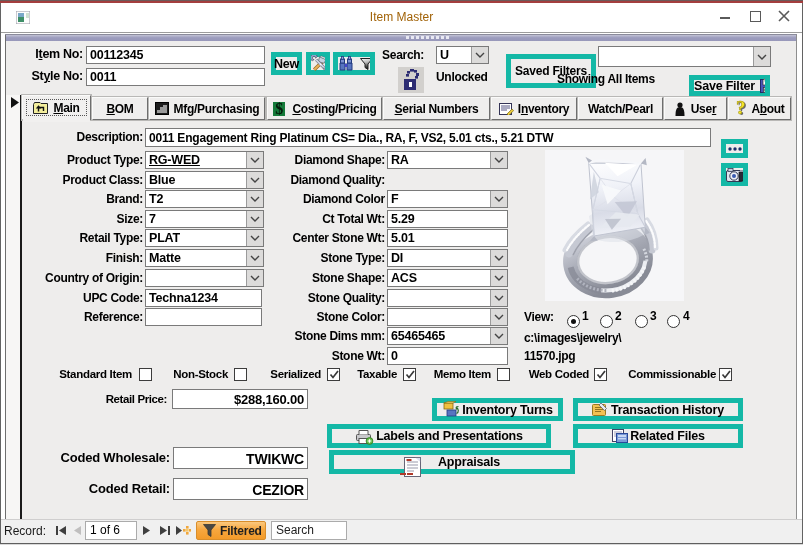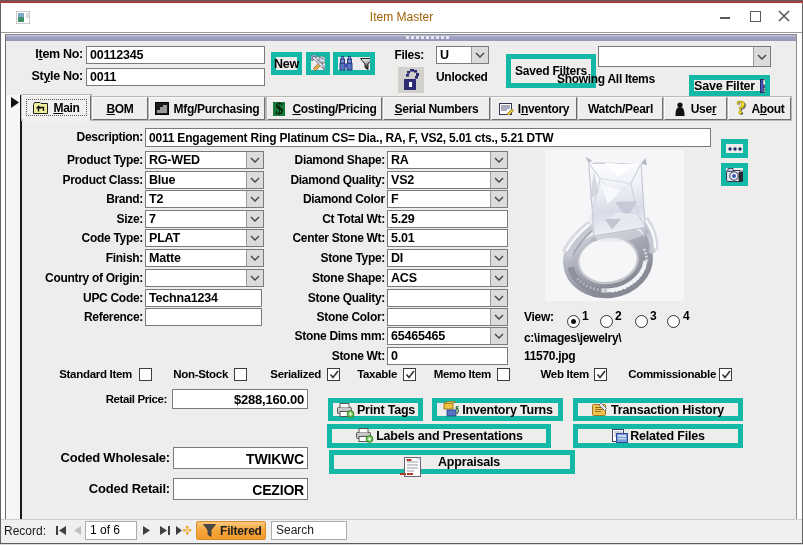--- a/index.html
+++ b/index.html
@@ -103,21 +103,21 @@
           <linearGradient id="fgr" x1="0" y1="0" x2="0.25" y2="1">
             <stop offset="0" stop-color="#ffffff"></stop>
             <stop offset="0.45" stop-color="#b8b8b8"></stop>
             <stop offset="0.75" stop-color="#555"></stop>
             <stop offset="1" stop-color="#111"></stop>
           </linearGradient>
         </defs>
       </svg>
     </div>
 
-  <div class="lbl" style="right:379px;top:49px;">Files:</div>
+  <div class="lbl" style="right:379px;top:49px;">Search:</div>
   <div class="tb" style="left:436px;top:46px;width:53px;height:18px;">U<span class="ar">
         <svg width="10" height="7">
           <path d="M1,1 L5,5 L9,1" fill="none" stroke="#444" stroke-width="1.4"></path>
         </svg>
       </span></div>
 
   <div class="abs" style="left:398px;top:67px;width:26px;height:26px;background:#d2d0cd;">
       <svg width="26" height="26" style="position:absolute;left:0;top:0;">
         <rect x="6" y="12" width="12" height="11" fill="#2c2c72"></rect>
         <rect x="11" y="15" width="3" height="5" fill="#fff"></rect>
@@ -225,27 +225,27 @@
         <circle cx="8" cy="9" r="2" fill="#3a5bb0"></circle>
         <rect x="13" y="5" width="5.5" height="9" fill="#2a2a38" stroke="#111" stroke-width="0.6"></rect>
         <rect x="14" y="3" width="3" height="2" fill="#99a"></rect>
       </svg>
     </div>
 
   <div class="lbl" style="right:660px;top:154px;">Product Type:</div>
   <div class="lbl" style="right:660px;top:174px;">Product Class:</div>
   <div class="lbl" style="right:660px;top:193px;">Brand:</div>
   <div class="lbl" style="right:660px;top:213px;">Size:</div>
-  <div class="lbl" style="right:660px;top:232px;">Code Type:</div>
+  <div class="lbl" style="right:660px;top:232px;">Retail Type:</div>
   <div class="lbl" style="right:660px;top:252px;">Finish:</div>
   <div class="lbl" style="right:660px;top:272px;">Country of Origin:</div>
   <div class="lbl" style="right:660px;top:292px;">UPC Code:</div>
   <div class="lbl" style="right:660px;top:311px;">Reference:</div>
 
-  <div class="tb" style="left:145px;top:151px;width:119px;height:18px;">RG-WED<span class="ar">
+  <div class="tb" style="left:145px;top:151px;width:119px;height:18px;text-decoration:underline;">RG-WED<span class="ar">
         <svg width="10" height="7">
           <path d="M1,1 L5,5 L9,1" fill="none" stroke="#444" stroke-width="1.4"></path>
         </svg>
       </span></div>
   <div class="tb" style="left:145px;top:171px;width:119px;height:18px;">Blue<span class="ar">
         <svg width="10" height="7">
           <path d="M1,1 L5,5 L9,1" fill="none" stroke="#444" stroke-width="1.4"></path>
         </svg>
       </span></div>
   <div class="tb" style="left:145px;top:190px;width:119px;height:18px;">T2<span class="ar">
@@ -284,25 +284,20 @@
   <div class="lbl" style="right:418px;top:213px;">Ct Total Wt:</div>
   <div class="lbl" style="right:418px;top:232px;">Center Stone Wt:</div>
   <div class="lbl" style="right:418px;top:252px;">Stone Type:</div>
   <div class="lbl" style="right:418px;top:272px;">Stone Shape:</div>
   <div class="lbl" style="right:418px;top:292px;">Stone Quality:</div>
   <div class="lbl" style="right:418px;top:311px;">Stone Color:</div>
   <div class="lbl" style="right:418px;top:330px;">Stone Dims mm:</div>
   <div class="lbl" style="right:418px;top:350px;">Stone Wt:</div>
 
   <div class="tb" style="left:387px;top:151px;width:121px;height:18px;">RA<span class="ar">
-        <svg width="10" height="7">
-          <path d="M1,1 L5,5 L9,1" fill="none" stroke="#444" stroke-width="1.4"></path>
-        </svg>
-      </span></div>
-  <div class="tb" style="left:387px;top:171px;width:121px;height:18px;">VS2<span class="ar">
         <svg width="10" height="7">
           <path d="M1,1 L5,5 L9,1" fill="none" stroke="#444" stroke-width="1.4"></path>
         </svg>
       </span></div>
   <div class="tb" style="left:387px;top:190px;width:121px;height:18px;">F<span class="ar">
         <svg width="10" height="7">
           <path d="M1,1 L5,5 L9,1" fill="none" stroke="#444" stroke-width="1.4"></path>
         </svg>
       </span></div>
   <div class="tb" style="left:387px;top:210px;width:121px;height:18px;">5.29</div>
@@ -422,56 +417,48 @@
       </svg>
     </div>
   <div class="lbl s" style="right:406px;top:368px;">Taxable</div>
   <div class="cb" style="left:403px;top:368px;">
       <svg style="position:absolute;left:1px;top:0px;" width="11" height="11">
         <path d="M1.5,5.5 L4,8.5 L9,2" fill="none" stroke="#3a3a3a" stroke-width="1.7"></path>
       </svg>
     </div>
   <div class="lbl s" style="right:312px;top:368px;">Memo Item</div>
   <div class="cb" style="left:497px;top:368px;"></div>
-  <div class="lbl s" style="right:214px;top:368px;">Web Item</div>
+  <div class="lbl s" style="right:214px;top:368px;">Web Coded</div>
   <div class="cb" style="left:594px;top:368px;">
       <svg style="position:absolute;left:1px;top:0px;" width="11" height="11">
         <path d="M1.5,5.5 L4,8.5 L9,2" fill="none" stroke="#3a3a3a" stroke-width="1.7"></path>
       </svg>
     </div>
   <div class="lbl s" style="right:87px;top:368px;">Commissionable</div>
   <div class="cb" style="left:719px;top:368px;">
       <svg style="position:absolute;left:1px;top:0px;" width="11" height="11">
         <path d="M1.5,5.5 L4,8.5 L9,2" fill="none" stroke="#3a3a3a" stroke-width="1.7"></path>
       </svg>
     </div>
 
   <div class="lbl" style="right:636px;top:393px;font-size:11.5px;letter-spacing:-0.4px;">Retail Price:</div>
   <div class="tb" style="left:172px;top:389px;width:136px;height:20px;text-align:right;font-size:13px;padding-top:2px;">$288,160.00</div>
 
-  <div class="btn" style="left:328px;top:390px;width:95px;height:23px;"><svg width="19" height="17" style="margin-right:2px;">
-        <rect x="1.5" y="6.5" width="14" height="6" rx="1" fill="#c9c9cc" stroke="#555" stroke-width="1"></rect>
-        <path d="M4,6.5 L4,2.5 L13,2.5 L13,6.5" fill="#fff" stroke="#555" stroke-width="1"></path>
-        <rect x="4" y="10.5" width="9" height="5" fill="#fff" stroke="#555" stroke-width="1"></rect>
-        <rect x="11" y="9" width="8" height="8" fill="none"></rect>
-        <circle cx="14.5" cy="13" r="3.4" fill="#6abf4a" stroke="#2a7a1a" stroke-width="0.8"></circle>
-        <path d="M14.5,11.2 L14.5,14.8 M12.7,13 L16.3,13" stroke="#fff" stroke-width="1.2"></path>
-      </svg>Print Tags</div>
   <div class="btn" style="left:432px;top:390px;width:131px;height:23px;"><svg width="18" height="17" style="margin-right:2px;">
         <rect x="2" y="2" width="9" height="6" fill="#f0c040" stroke="#8a6a10" stroke-width="0.8"></rect>
         <path d="M2,2 L6,0.5 L14,0.5 L11,2 Z" fill="#f8d878" stroke="#8a6a10" stroke-width="0.6"></path>
         <rect x="5" y="9" width="9" height="6" fill="#5874c0" stroke="#223a80" stroke-width="0.8"></rect>
         <path d="M14,6 C17,8 17,11 14.5,12.5 M14,6 L16.5,5.5 M14,6 L14.6,8.5" fill="none" stroke="#2a6a2a" stroke-width="1.2"></path>
       </svg>Inventory Turns</div>
   <div class="btn" style="left:573px;top:390px;width:170px;height:23px;"><svg width="16" height="15" style="margin-right:3px;">
         <rect x="0.5" y="2.5" width="13" height="11" rx="1" fill="#f3c153" stroke="#9a7a20" stroke-width="1"></rect>
         <path d="M3,5.5 L11,5.5 M3,7.5 L11,7.5 M3,9.5 L9,9.5" stroke="#8a6a18" stroke-width="0.9"></path>
         <path d="M9,1 L14.5,6.5 L12.5,8.5 L7,3 Z" fill="#e8ecf2" stroke="#556" stroke-width="0.7"></path>
       </svg>Transaction History</div>
-  <div class="btn" style="left:327px;top:416px;width:224px;height:24px;align-items:flex-end;"><svg width="19" height="17" style="margin-right:2px;">
+  <div class="btn" style="left:327px;top:416px;width:224px;height:24px;"><svg width="19" height="17" style="margin-right:2px;">
         <rect x="1.5" y="6.5" width="14" height="6" rx="1" fill="#c9c9cc" stroke="#555" stroke-width="1"></rect>
         <path d="M4,6.5 L4,2.5 L13,2.5 L13,6.5" fill="#fff" stroke="#555" stroke-width="1"></path>
         <rect x="4" y="10.5" width="9" height="5" fill="#fff" stroke="#555" stroke-width="1"></rect>
         <rect x="11" y="9" width="8" height="8" fill="none"></rect>
         <circle cx="14.5" cy="13" r="3.4" fill="#6abf4a" stroke="#2a7a1a" stroke-width="0.8"></circle>
         <path d="M14.5,11.2 L14.5,14.8 M12.7,13 L16.3,13" stroke="#fff" stroke-width="1.2"></path>
       </svg>Labels and Presentations</div>
   <div class="btn" style="left:573px;top:416px;width:170px;height:24px;"><svg width="17" height="16" style="margin-right:2px;">
         <rect x="1.5" y="1.5" width="11" height="12" fill="#fff" stroke="#446" stroke-width="1"></rect>
         <path d="M3,4 L11,4 M3,6 L11,6 M3,8 L11,8" stroke="#88a" stroke-width="0.8"></path>

